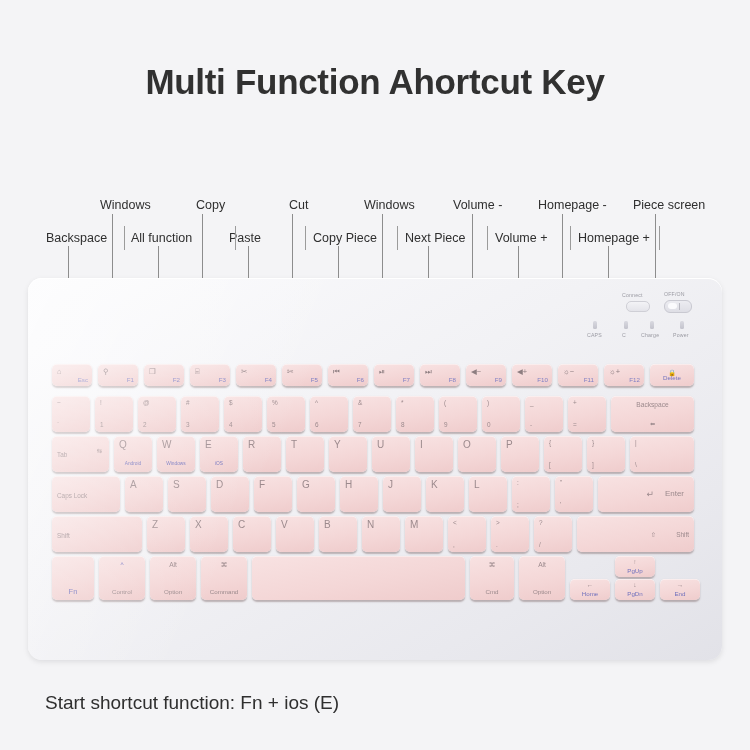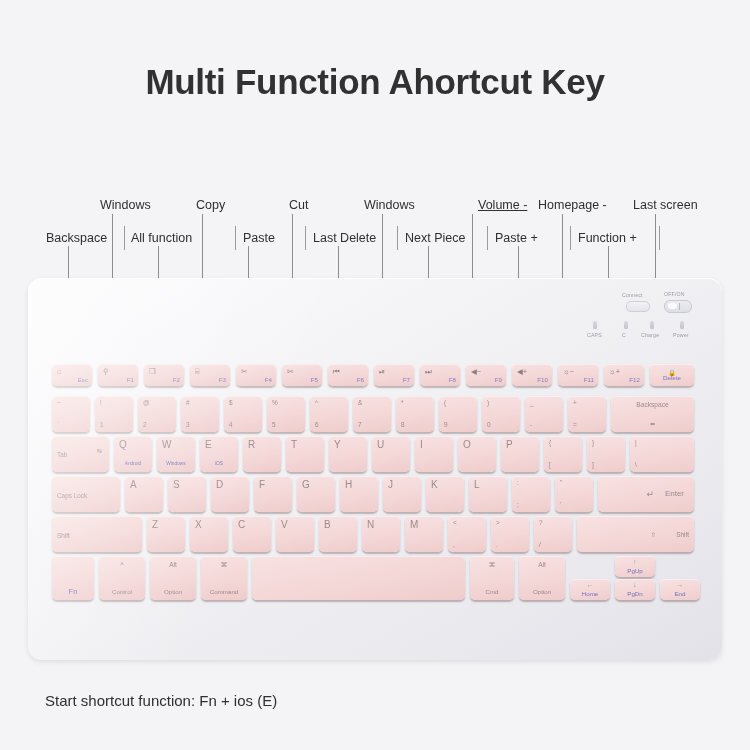--- a/index.html
+++ b/index.html
@@ -67,45 +67,45 @@
   .lbl-bl{position:absolute;left:5px;bottom:4px;font-size:6.4px;color:#9c8a8d;}
   .lbl-tl{position:absolute;left:5px;top:4px;font-size:6.4px;color:#9c8a8d;}
   .lbl-tr{position:absolute;right:5px;top:4px;font-size:6.4px;color:#9c8a8d;}
   .lbl-br{position:absolute;right:5px;bottom:4px;font-size:6.4px;color:#9c8a8d;}
   .ctr-top{position:absolute;left:0;right:0;top:6px;text-align:center;font-size:6.6px;color:#9c8a8d;}
   .ctr-bot{position:absolute;left:0;right:0;bottom:5px;text-align:center;font-size:6.2px;color:#7272bd;}
   .ctr-bot-g{position:absolute;left:0;right:0;bottom:5px;text-align:center;font-size:6.2px;color:#9c8a8d;}
   .osmark{position:absolute;left:0;right:0;bottom:5px;text-align:center;font-size:4.8px;color:#7272bd;}
   
   .footer{
-    position:absolute;left:45px;top:692px;font-size:15px;color:#2f2f2f;
+    position:absolute;left:45px;top:692px;font-size:19px;color:#2f2f2f;
   }
 </style>
 </head>
 <body>
 
 <div class="title">Multi Function Ahortcut Key</div>
 
 <div class="callouts">
 
   <div class="clabel" style="left:100px;top:198px;">Windows</div>
   <div class="clabel" style="left:196px;top:198px;">Copy</div>
   <div class="clabel" style="left:289px;top:198px;">Cut</div>
   <div class="clabel" style="left:364px;top:198px;">Windows</div>
-  <div class="clabel" style="left:478px;top:198px;text-decoration:underline;">Volume -</div>
+  <div class="clabel" style="left:453px;top:198px;">Volume -</div>
   <div class="clabel" style="left:538px;top:198px;">Homepage -</div>
-  <div class="clabel" style="left:633px;top:198px;">Last screen</div>
+  <div class="clabel" style="left:633px;top:198px;">Piece screen</div>
 
   <div class="clabel" style="left:46px;top:231px;">Backspace</div>
   <div class="clabel" style="left:131px;top:231px;">All function</div>
-  <div class="clabel" style="left:243px;top:231px;">Paste</div>
-  <div class="clabel" style="left:313px;top:231px;">Last Delete</div>
+  <div class="clabel" style="left:229px;top:231px;">Paste</div>
+  <div class="clabel" style="left:313px;top:231px;">Copy Piece</div>
   <div class="clabel" style="left:405px;top:231px;">Next Piece</div>
-  <div class="clabel" style="left:495px;top:231px;">Paste +</div>
-  <div class="clabel" style="left:578px;top:231px;">Function +</div>
+  <div class="clabel" style="left:495px;top:231px;">Volume +</div>
+  <div class="clabel" style="left:578px;top:231px;">Homepage +</div>
 
   <div class="divider" style="left:124px;top:226px;height:24px;"></div>
   <div class="divider" style="left:235px;top:226px;height:24px;"></div>
   <div class="divider" style="left:305px;top:226px;height:24px;"></div>
   <div class="divider" style="left:397px;top:226px;height:24px;"></div>
   <div class="divider" style="left:487px;top:226px;height:24px;"></div>
   <div class="divider" style="left:570px;top:226px;height:24px;"></div>
   <div class="divider" style="left:659px;top:226px;height:24px;"></div>
 
   <div class="leader" style="left:68px;top:246px;height:118px;"></div>

